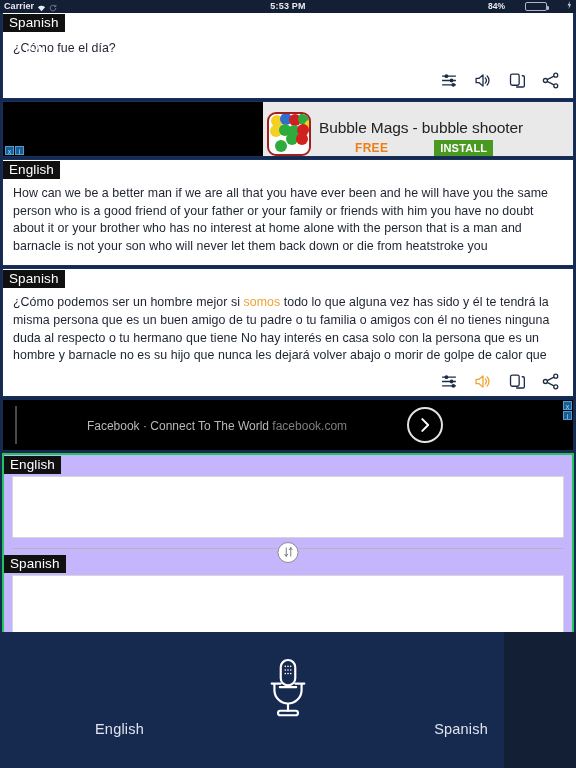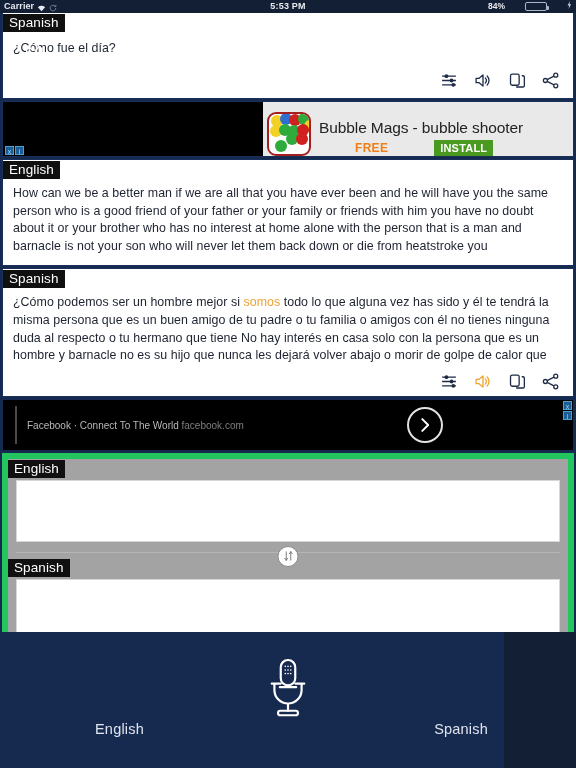--- a/index.html
+++ b/index.html
@@ -84,30 +84,30 @@
   .ad-install { background:#4a9a22; color:#fff; font-weight:bold; font-size:11px;
                 padding: 2px 6px; letter-spacing:.2px; }
 
   .ad-fb {
     position: relative; margin: 2px 2px 0 2px; height: 52px;
     background: #000; border: 1px solid #16294f; display: flex; align-items: center;
   }
   .fb-bar { width:2px; height: 38px; background:#4a4a4a; margin-left: 12px; }
   .fb-txt { padding-left: 10px; flex: 1; }
   .fb-title { color:#efefef; font-size: 16.5px; line-height: 20px; letter-spacing: .1px; }
-  .fb-sub { color:#b8b8b8; font-size: 10px; padding-top: 2px; }
+  .fb-sub { color:#b8b8b8; font-size: 12px; padding-top: 2px; text-align: center; }
   .fb-sub .dim { color:#7e7e7e; }
   .fb-arrow {
     width: 36px; height: 36px; border: 2px solid #e2e2e2; border-radius: 50%;
     display:flex; align-items:center; justify-content:center; margin-right: 130px;
   }
   .fb-xi { position:absolute; right:1px; top:1px; display:flex; flex-direction:column; gap:1px; }
 
   
-  .input-card { background:#a3a3a3; border:6px solid #22c55e; margin: 2px 2px 0 2px; position:relative; }
+  .input-card { background:#c4b5fd; border:2px solid #22c55e; margin: 2px 2px 0 2px; position:relative; }
   .input-box { margin: 2px 8px 4px 8px; border:1px solid #d6d6d6; height: 62px; background:#fff; }
   .divider-wrap { position: relative; height: 12px; }
   .divider-line { position:absolute; top:6px; left:8px; right:8px; height:1px; background:#b6b6b6; }
   .swap-btn {
     position:absolute; left:50%; top:0; transform: translateX(-50%);
     width: 21px; height: 21px; border-radius:50%; border:1.5px solid #8d8d8d;
     background:#fff; display:flex; align-items:center; justify-content:center;
   }
 
   

